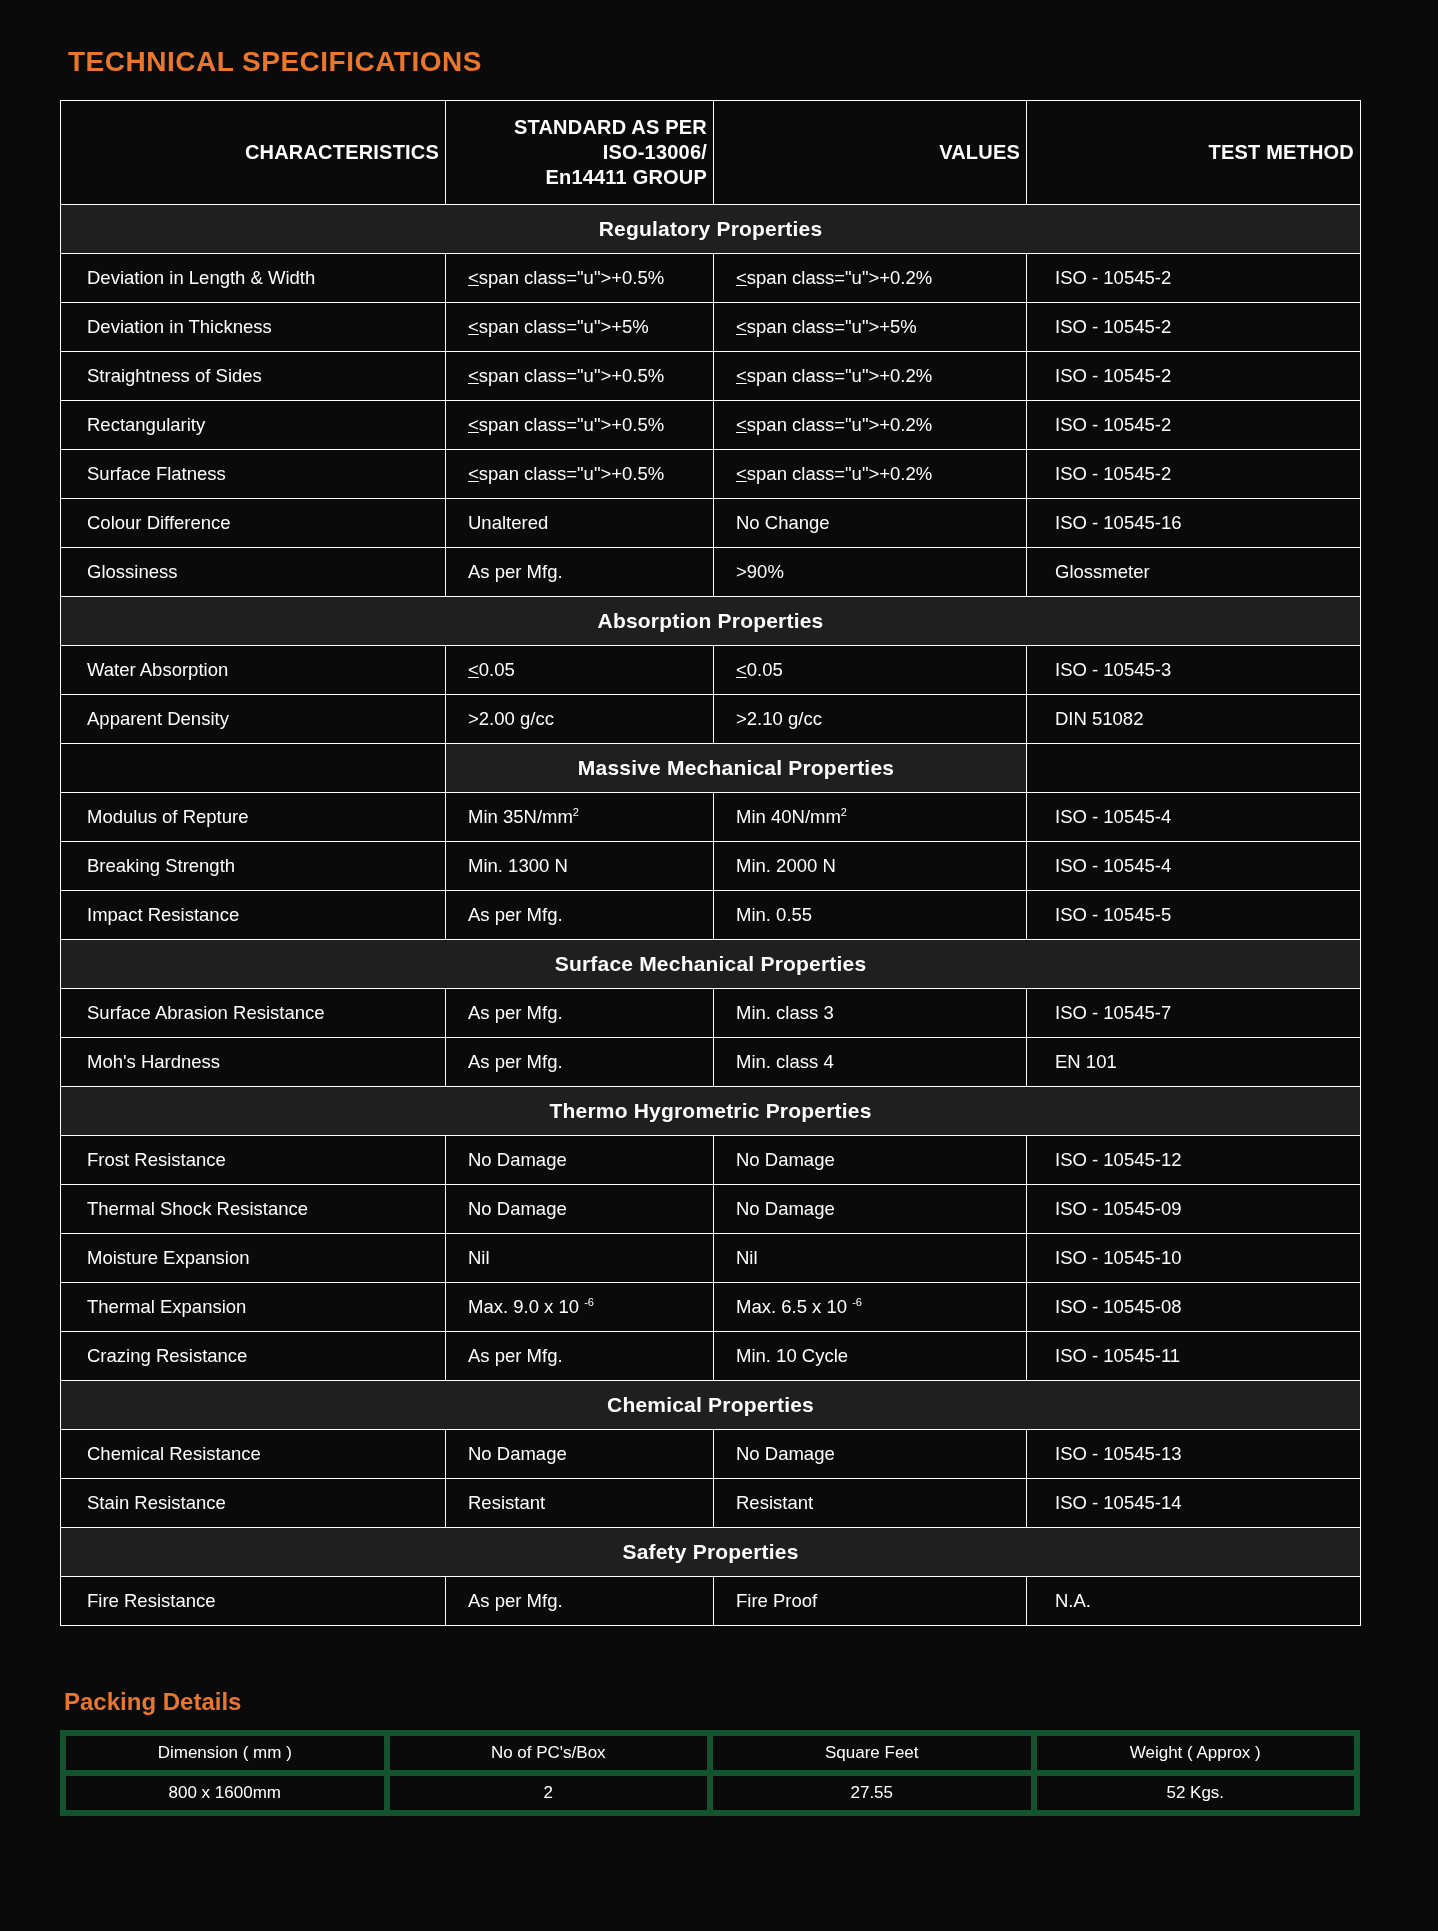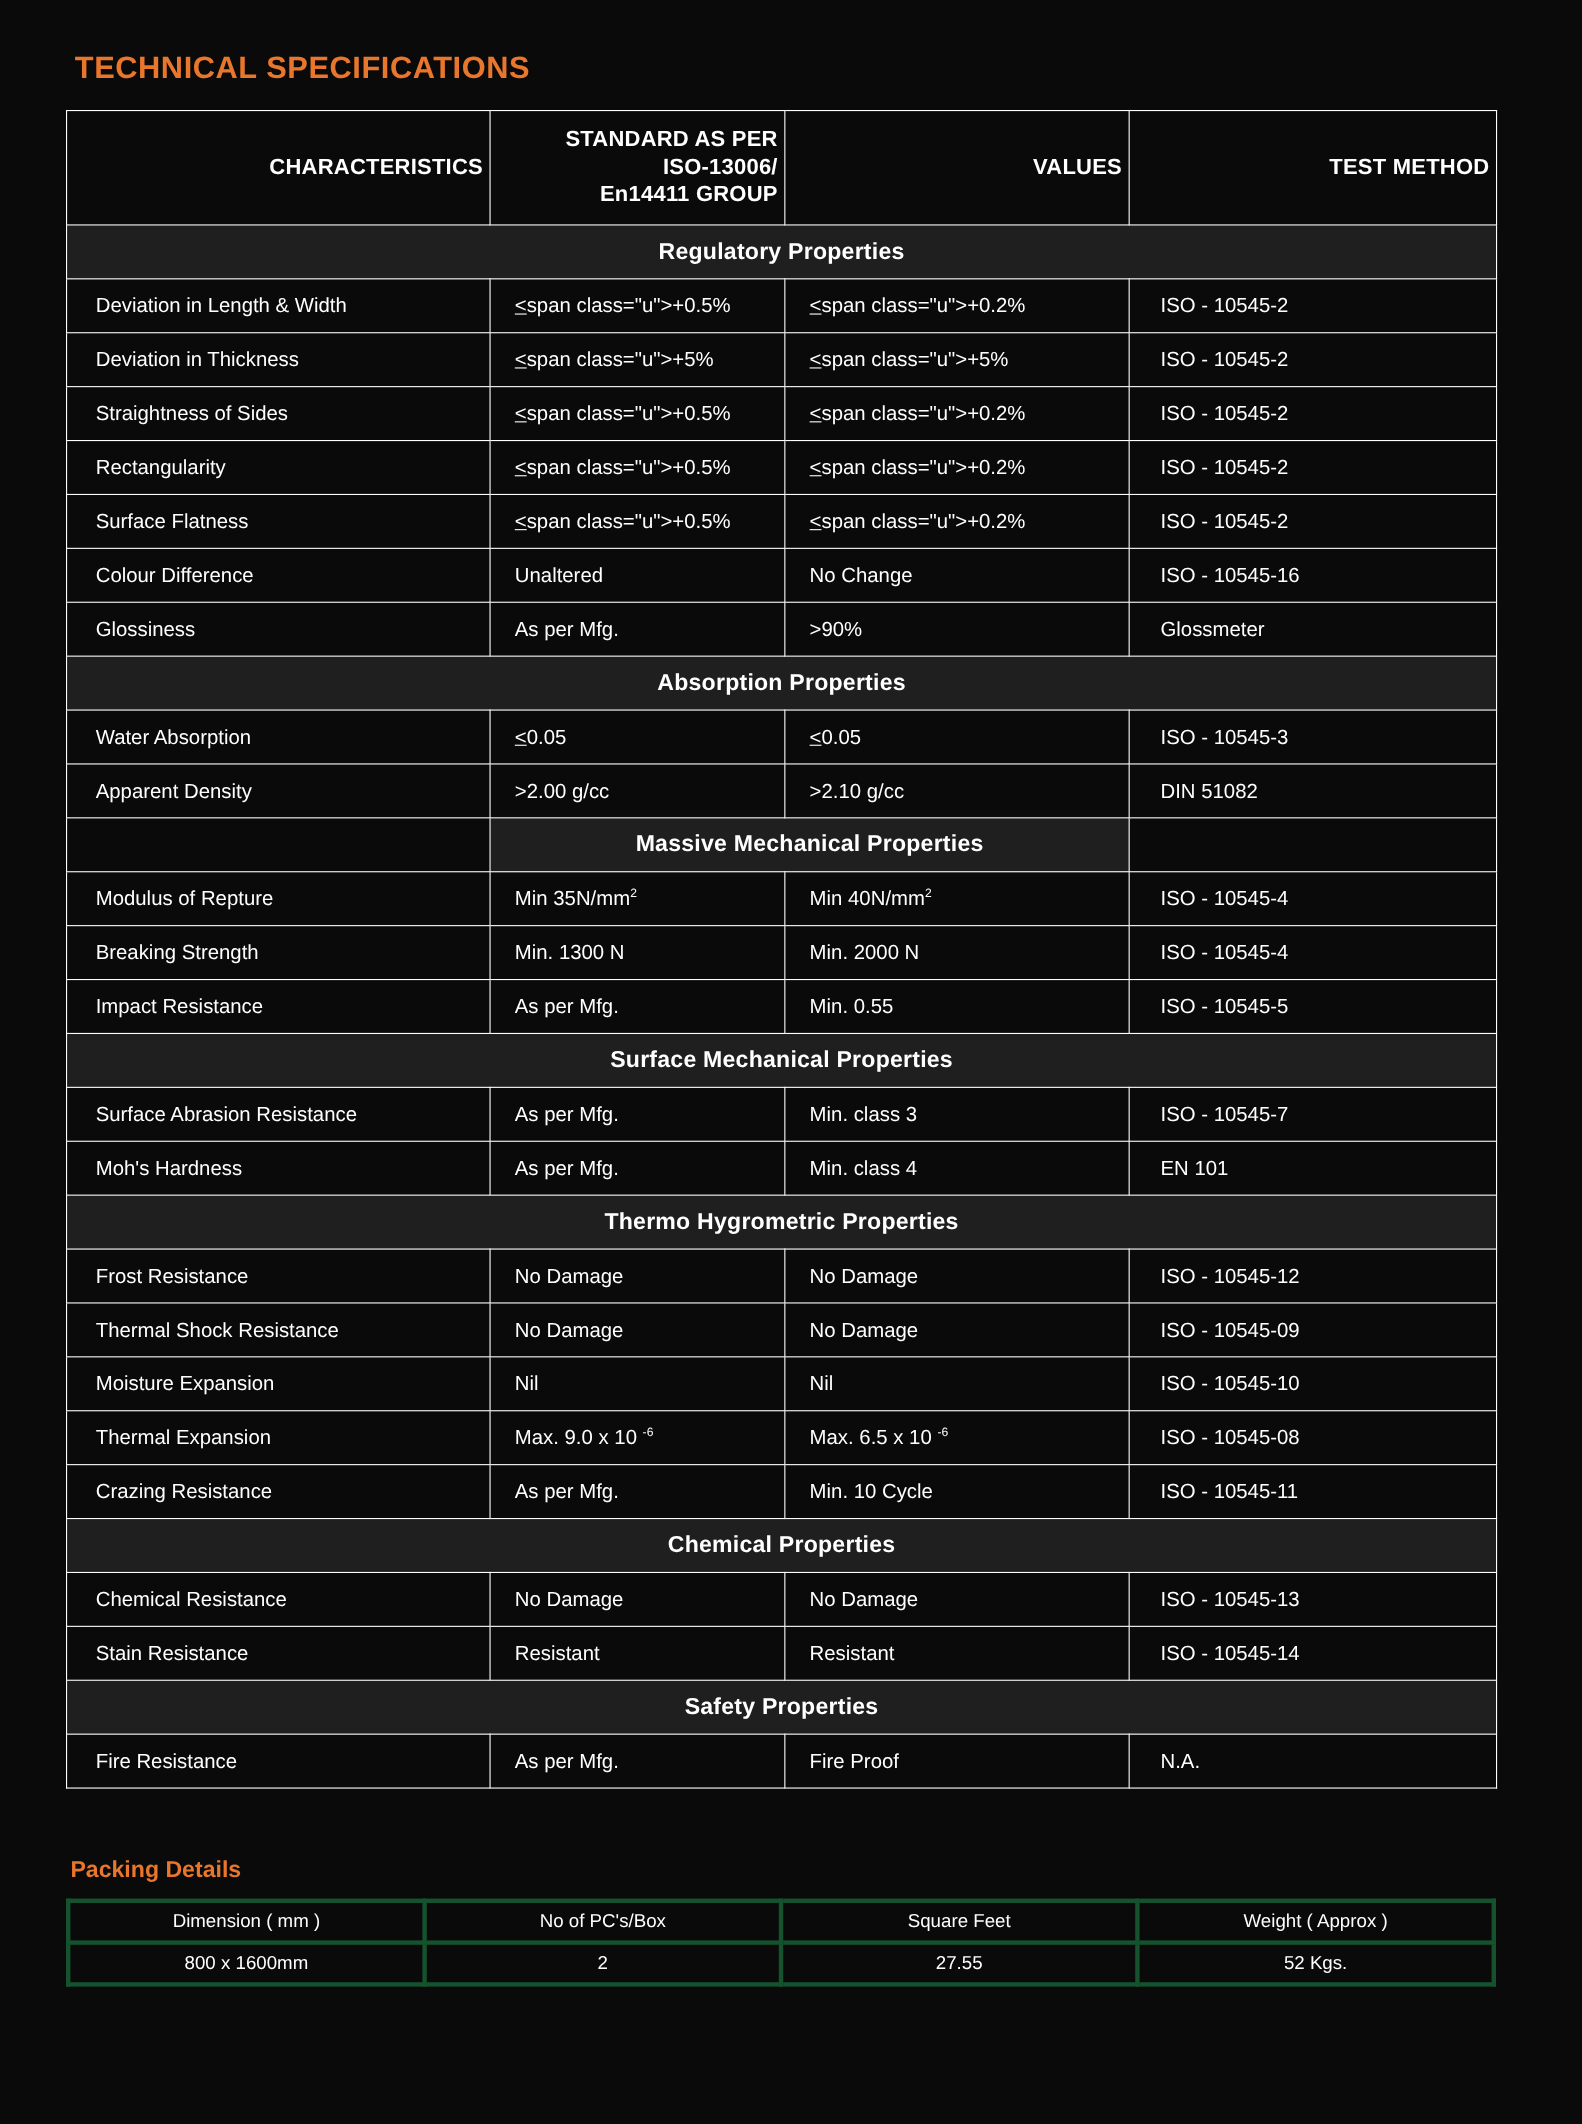--- a/index.html
+++ b/index.html
@@ -83,32 +83,32 @@
     letter-spacing: 0.2px;
   }
   tr.section td.blank {
     background: #0a0a0a;
   }
   .u { text-decoration: underline; }
   sup { font-size: 11px; vertical-align: super; }
 
   .packing-title {
     color: #e8762c;
-    font-size: 21px;
+    font-size: 24px;
     font-weight: bold;
     margin: 62px 0 14px 4px;
   }
   table.packing {
     border-collapse: collapse;
     width: 1300px;
     table-layout: fixed;
   }
   table.packing col { width: 25%; }
   table.packing th, table.packing td {
-    border: 4px solid #14532d;
+    border: 6px solid #14532d;
     background: #0a0a0a;
     color: #ffffff;
     text-align: center;
     font-size: 17px;
     padding: 7px 4px;
   }
   table.packing th { font-weight: normal; }
 </style>
 </head>
 <body>

